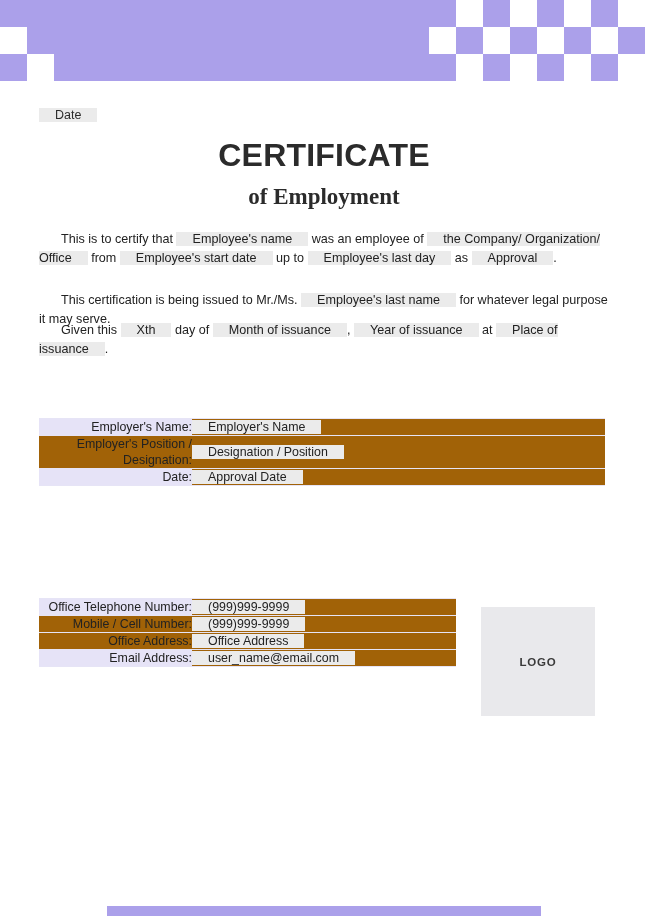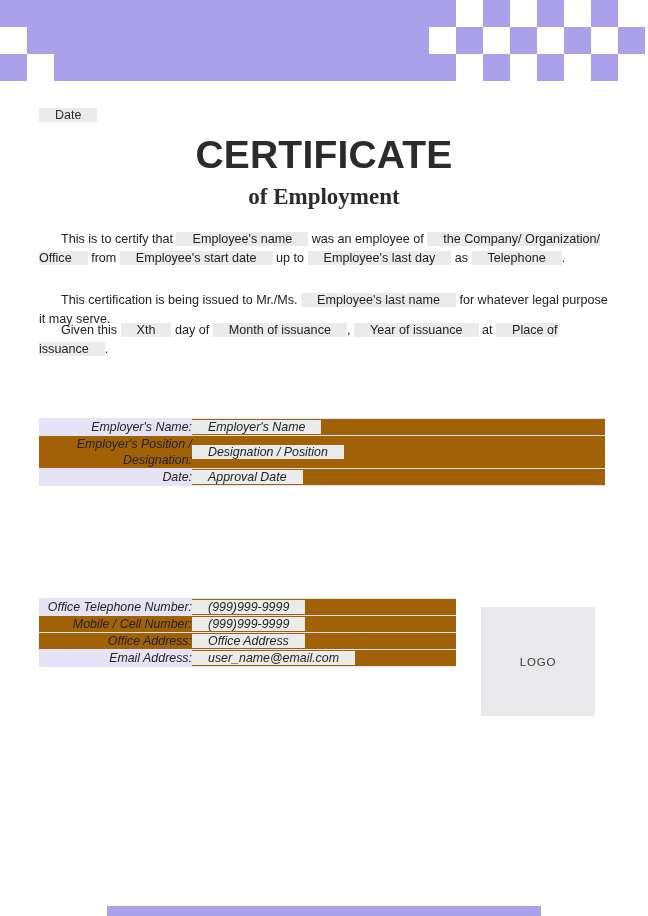--- a/index.html
+++ b/index.html
@@ -56,21 +56,21 @@
 
   
   .title-wrap {
     position: absolute;
     left: 0;
     top: 138px;
     width: 648px;
     text-align: center;
   }
   .title-main {
-    font-size: 39px;
+    font-size: 32px;
     font-weight: bold;
     letter-spacing: 0.2px;
     line-height: 34px;
     color: #2b2b2b;
   }
   .title-sub {
     font-size: 23px;
     font-weight: bold;
     line-height: 30px;
     color: #2b2b2b;
@@ -96,21 +96,20 @@
   .ph {
     background: #ebebeb;
     padding: 0 16px;
   }
 
   
   .doc-table {
     position: absolute;
     border-collapse: collapse;
     table-layout: fixed;
-    font-style: italic;
   }
   .doc-table td {
     border-top: 1px solid #e6e4f6;
     border-bottom: 1px solid #e6e4f6;
     padding: 0;
     vertical-align: middle;
     font-size: 12.4px;
     color: #222222;
   }
   .lbl-cell {
@@ -153,20 +152,21 @@
     top: 607px;
     width: 114px;
     height: 109px;
     background: #e9e9ec;
     display: flex;
     align-items: center;
     justify-content: center;
     font-size: 11.5px;
     letter-spacing: 0.8px;
     color: #3a3a3a;
+    font-weight: bold;
   }
 
   
   .footer-bar {
     position: absolute;
     left: 107px;
     top: 906px;
     width: 434px;
     height: 10px;
   }
@@ -200,21 +200,21 @@
 <div class="date-line">
   <span class="ph">Date</span>
 </div>
 
 <div class="title-wrap">
   <div class="title-main">CERTIFICATE</div>
   <div class="title-sub">of Employment</div>
 </div>
 
 <div class="body-text p1">
-  <span class="indent"></span><span>This is to certify that </span><span class="ph">Employee's name</span><span> was an employee of </span><span class="ph">the Company/ Organization/ Office</span><span> from </span><span class="ph">Employee's start date</span><span> up to </span><span class="ph">Employee's last day</span><span> as </span><span class="ph">Telephone</span><span>.</span>
+  <span class="indent"></span><span>This is to certify that </span><span class="ph">Employee's name</span><span> was an employee of </span><span class="ph">the Company/ Organization/ Office</span><span> from </span><span class="ph">Employee's start date</span><span> up to </span><span class="ph">Employee's last day</span><span> as </span><span class="ph">Approval</span><span>.</span>
 </div>
 
 <div class="body-text p2">
   <span class="indent"></span><span>This certification is being issued to Mr./Ms. </span><span class="ph">Employee's last name</span><span> for whatever legal purpose it may serve.</span>
 </div>
 
 <div class="body-text p3">
   <span class="indent"></span><span>Given this </span><span class="ph">Xth</span><span> day of </span><span class="ph">Month of issuance</span><span>, </span><span class="ph">Year of issuance</span><span> at </span><span class="ph">Place of issuance</span><span>.</span>
 </div>
 

